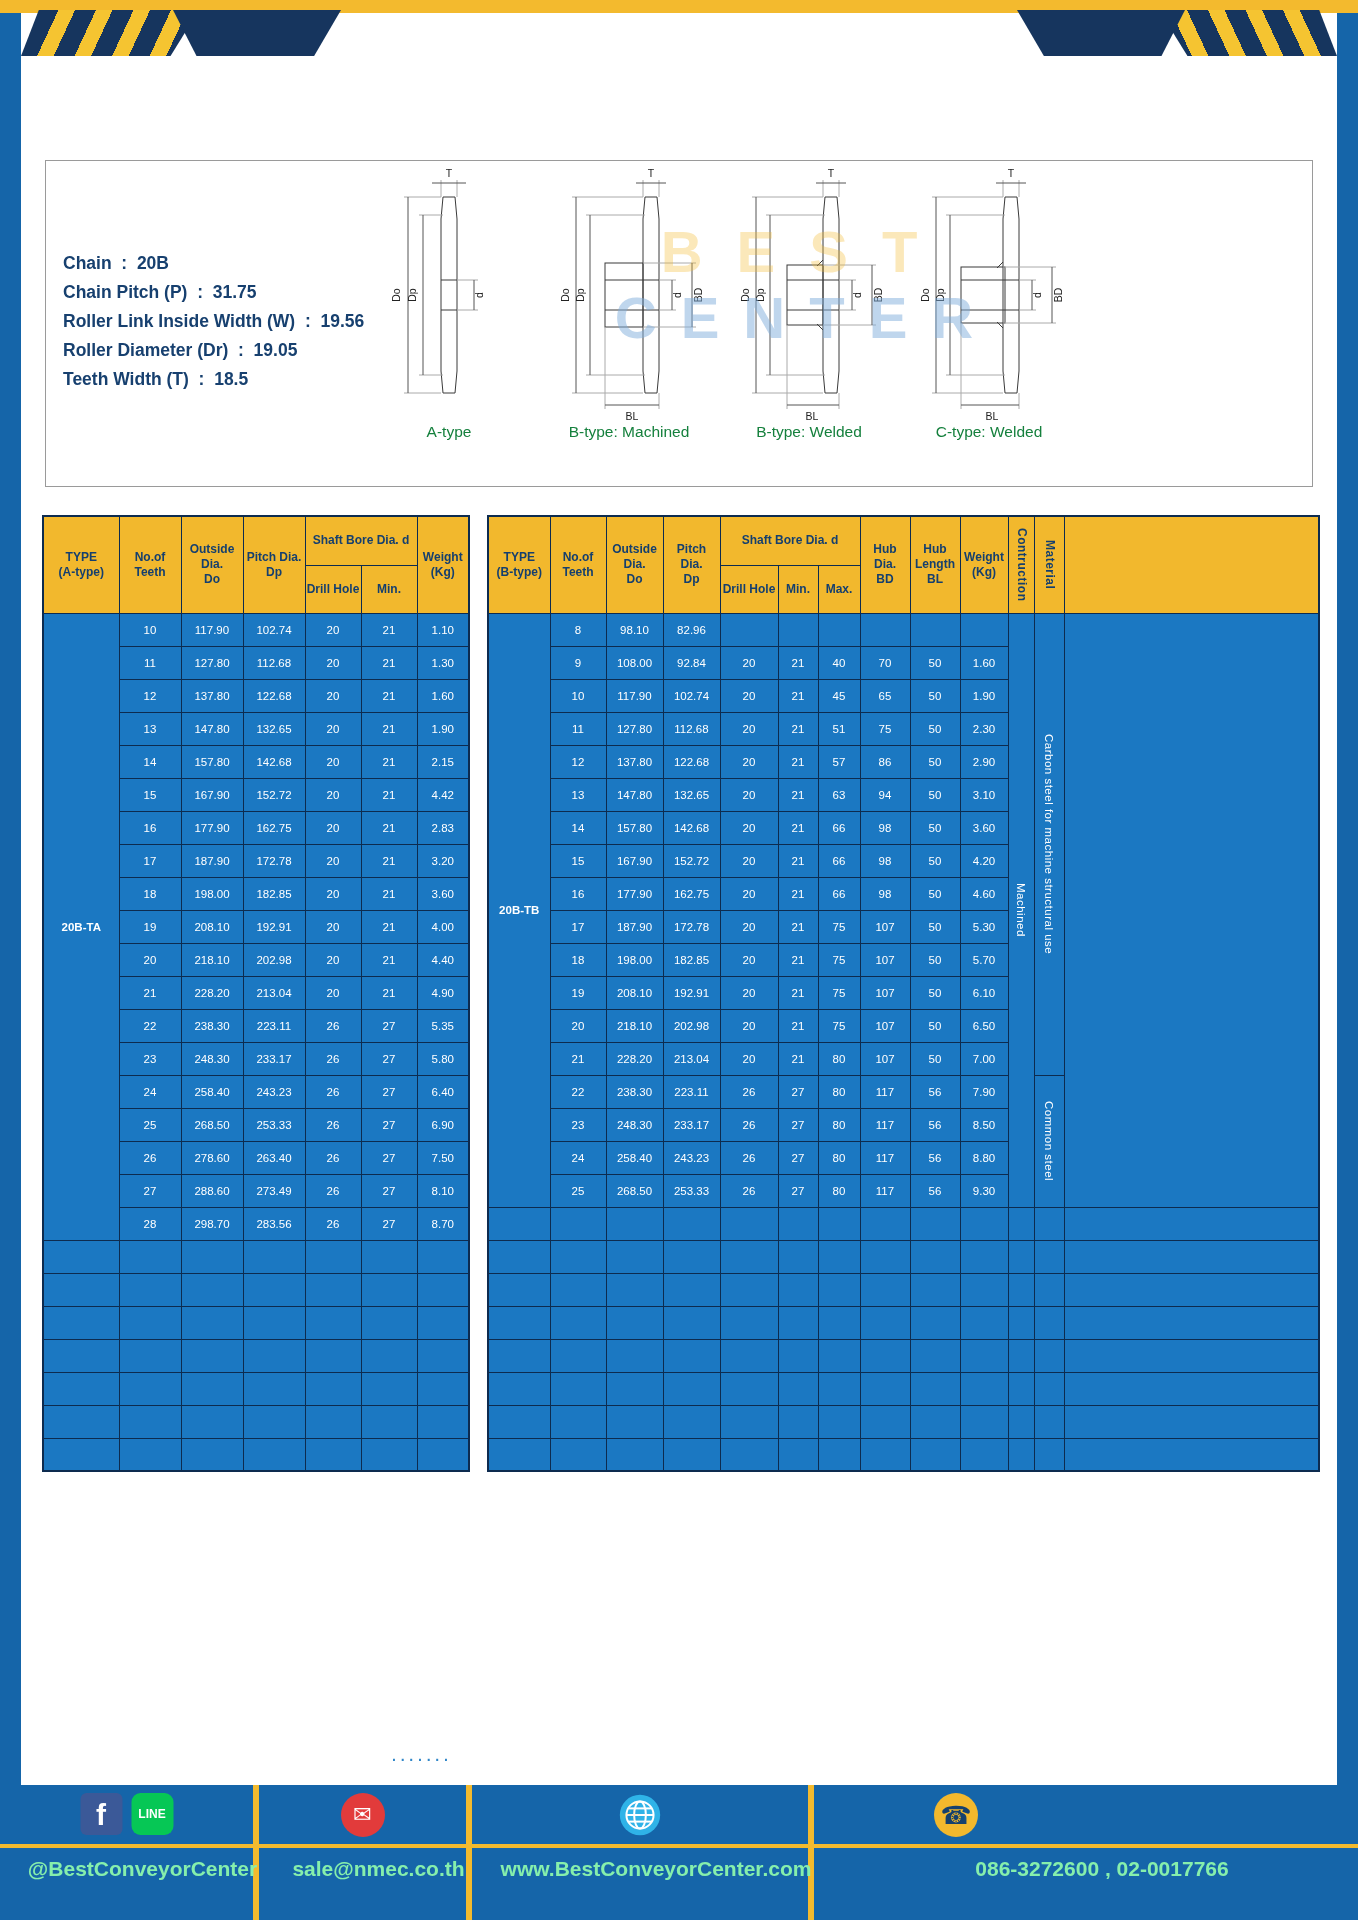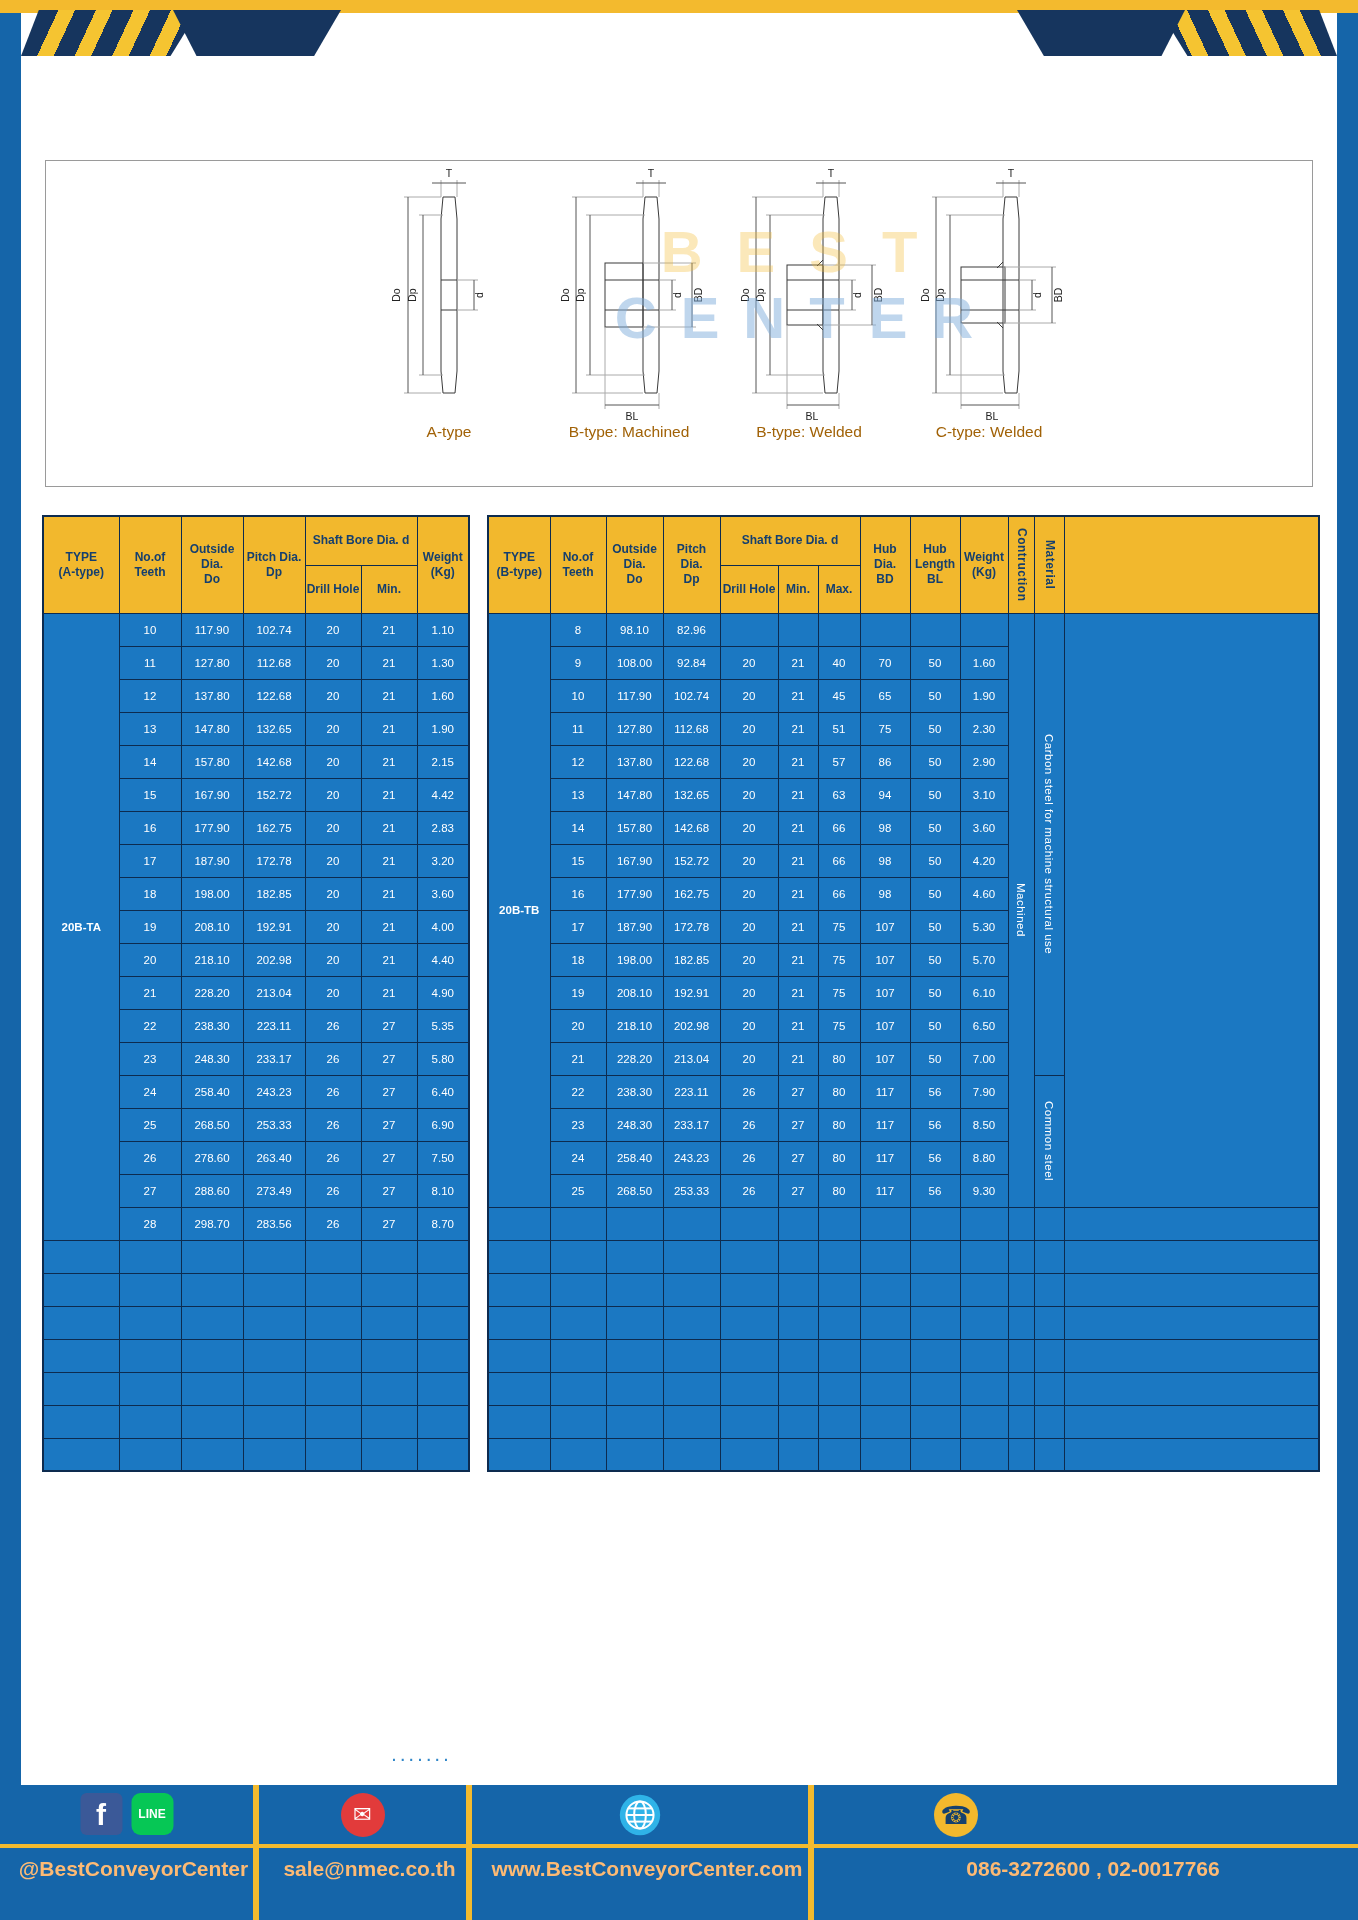--- a/index.html
+++ b/index.html
@@ -21,21 +21,21 @@
     display:flex;align-items:center;justify-content:center;z-index:2;}
   .title-text{font-size:55px;font-weight:bold;color:#1b4c85;letter-spacing:1px;}
 
   .diagram-box{position:absolute;left:45px;top:160px;width:1266px;height:325px;background:#fff;border:1px solid #9a9a9a;}
   .specs{position:absolute;left:17px;top:92px;}
   .spec-line{font-size:17.5px;font-weight:bold;color:#17406f;margin-bottom:8px;white-space:pre;}
 
   .figs{position:absolute;left:318px;top:6px;display:flex;gap:10px;}
   .fig{width:170px;display:flex;flex-direction:column;align-items:center;}
   .fig svg{display:block;}
-  .fig-label{font-size:15.5px;color:#a16207;margin-top:0px;}
+  .fig-label{font-size:15.5px;color:#15803d;margin-top:0px;}
 
   .watermark{position:absolute;left:540px;top:58px;width:440px;display:flex;flex-direction:column;align-items:center;pointer-events:none;}
   .wm{font-weight:bold;line-height:66px;}
   .wm1{font-size:58px;letter-spacing:34px;color:rgba(243,186,46,.33);}
   .wm2{font-size:58px;letter-spacing:12px;color:rgba(243,186,46,.33);}
   .wm3{font-size:58px;letter-spacing:24px;color:rgba(128,174,219,.5);text-align:center;}
 
   .table-a-host{position:absolute;left:42px;top:515px;}
   .table-b-host{position:absolute;left:487px;top:515px;}
   .spec-table{border-collapse:collapse;table-layout:fixed;border:2px solid #0d2b4f;}
@@ -53,21 +53,21 @@
   .dots{position:absolute;left:392px;top:1752px;color:#2f86c8;font-size:14px;letter-spacing:4px;font-weight:bold;}
 
   .footer{position:absolute;left:0;bottom:0;width:100%;height:135px;background:#1565a9;}
   .footer-rule{position:absolute;top:59px;left:0;width:100%;height:4px;background:#f3ba2e;}
   .vsep{position:absolute;top:0;height:100%;width:6px;background:#f3ba2e;}
   .sep1{left:253px;} .sep2{left:466px;} .sep3{left:808px;}
   .fsec{position:absolute;top:0;height:100%;}
   .sec1{left:0;width:253px;} .sec2{left:259px;width:207px;} .sec3{left:472px;width:336px;} .sec4{left:814px;width:544px;}
   .ficons{position:absolute;top:8px;left:50%;transform:translateX(-50%);display:flex;gap:9px;align-items:center;}
   .sec4 .ficons{left:120px;transform:none;}
-  .flabel{position:absolute;top:72px;left:7px;width:100%;text-align:center;color:#fdba74;font-weight:bold;font-size:21px;}
+  .flabel{position:absolute;top:72px;left:16px;width:100%;text-align:center;color:#86efac;font-weight:bold;font-size:21px;}
   .icon-fb{width:42px;height:42px;background:#3b5998;border-radius:6px;color:#fff;font-weight:bold;font-size:30px;
     display:flex;align-items:flex-end;justify-content:center;line-height:40px;}
   .icon-line{width:42px;height:42px;background:#06c755;border-radius:9px;color:#fff;font-weight:bold;font-size:12px;
     display:flex;align-items:center;justify-content:center;}
   .icon-mail{width:44px;height:44px;background:#e23b3b;border-radius:50%;color:#fff;font-size:22px;
     display:flex;align-items:center;justify-content:center;}
   .icon-globe{width:44px;height:44px;display:block;}
   .icon-phone{width:44px;height:44px;background:#f2b82d;border-radius:50%;color:#14406e;font-size:25px;
     display:flex;align-items:center;justify-content:center;}
   svg text{font-family:"Liberation Sans","DejaVu Sans",sans-serif;}
@@ -83,20 +83,27 @@
     <div class="stripes"></div>
     <div class="solid"></div>
   </div>
   <div class="deco deco-right">
     <div class="stripes"></div>
     <div class="solid"></div>
   </div>
 
 
   <div class="diagram-box">
+    <div class="specs">
+      <div class="spec-line">Chain  :  20B</div>
+      <div class="spec-line">Chain Pitch (P)  :  31.75</div>
+      <div class="spec-line">Roller Link Inside Width (W)  :  19.56</div>
+      <div class="spec-line">Roller Diameter (Dr)  :  19.05</div>
+      <div class="spec-line">Teeth Width (T)  :  18.5</div>
+    </div>
 
     <div class="figs">
 
       <div class="fig">
         <svg width="170" height="256" viewBox="0 0 170 256">
           <g stroke="#3a3a3a" fill="none">
             <path d="M79,30 L91,30 L93,52 L93,204 L91,226 L79,226 L77,204 L77,52 Z"></path>
             <line x1="77" y1="113" x2="93" y2="113"></line>
               <line x1="77" y1="143" x2="93" y2="143"></line>
           </g>

